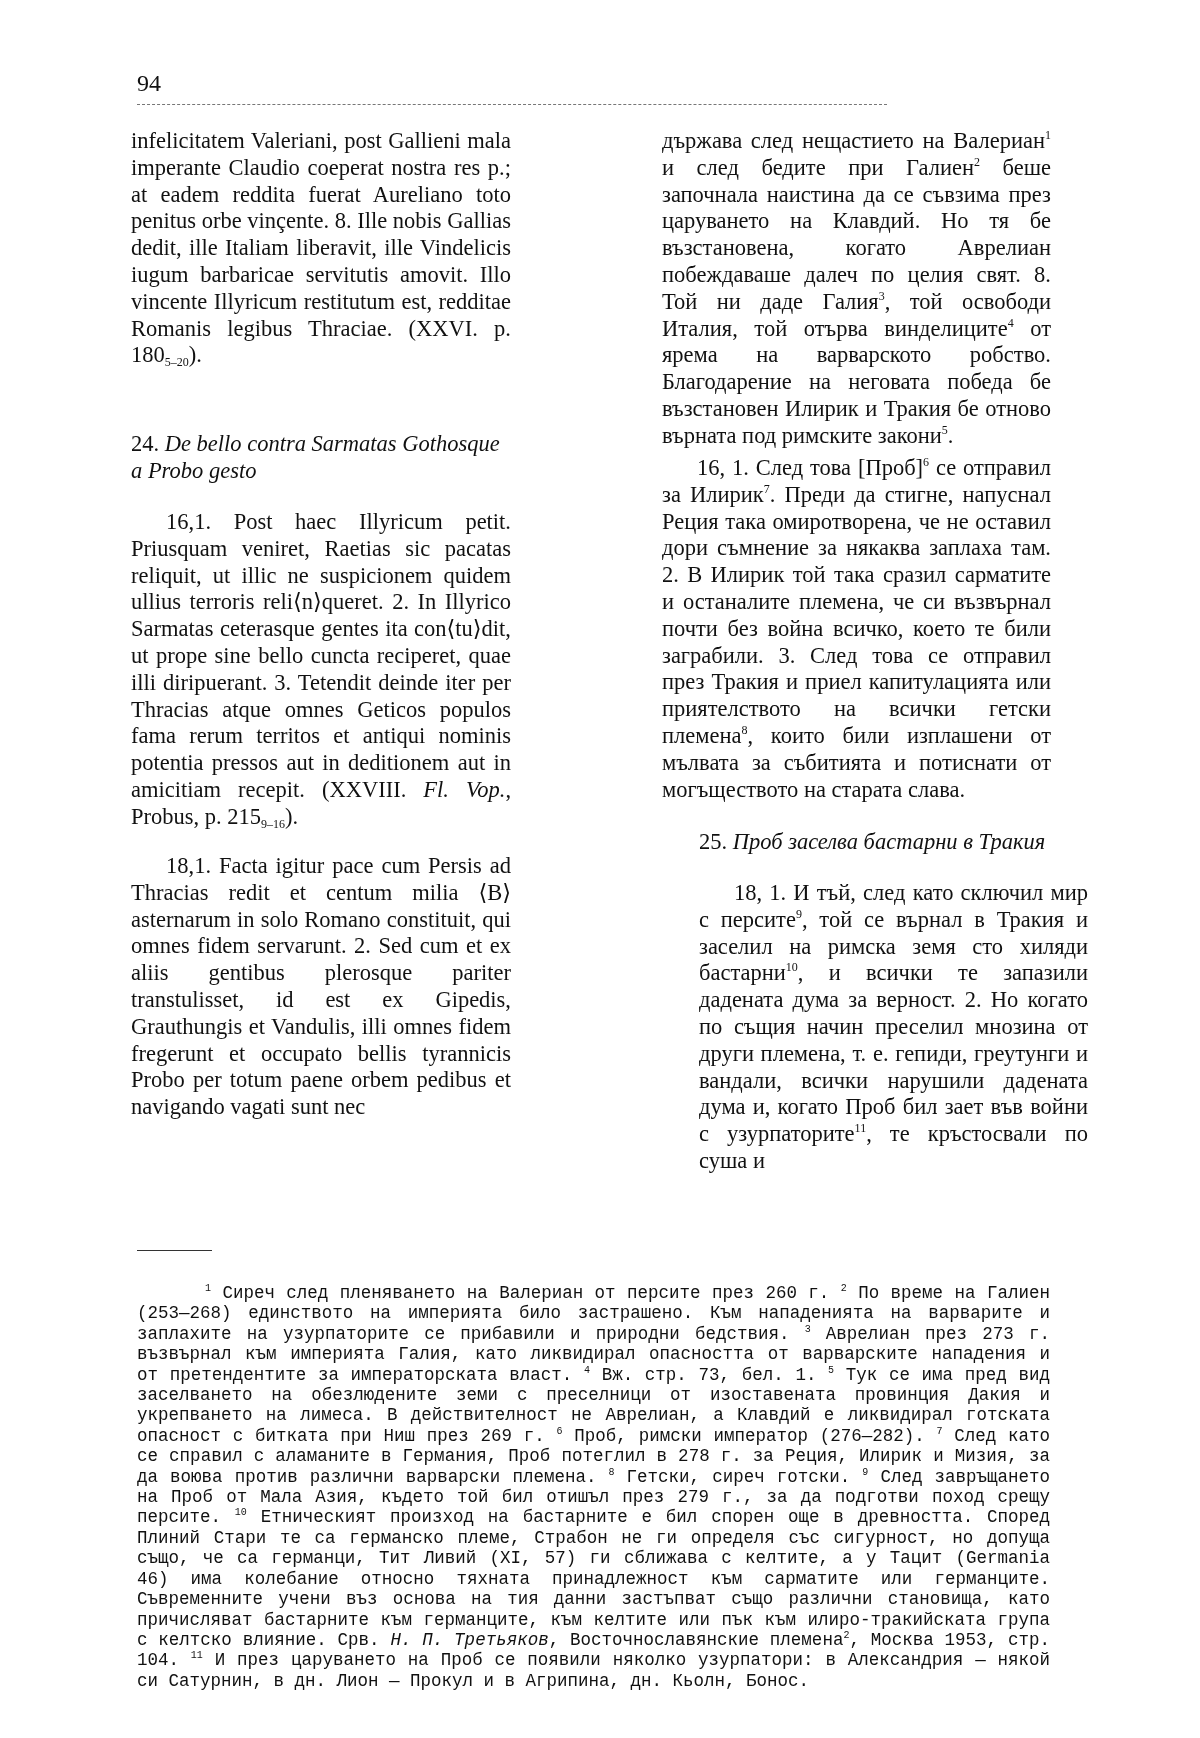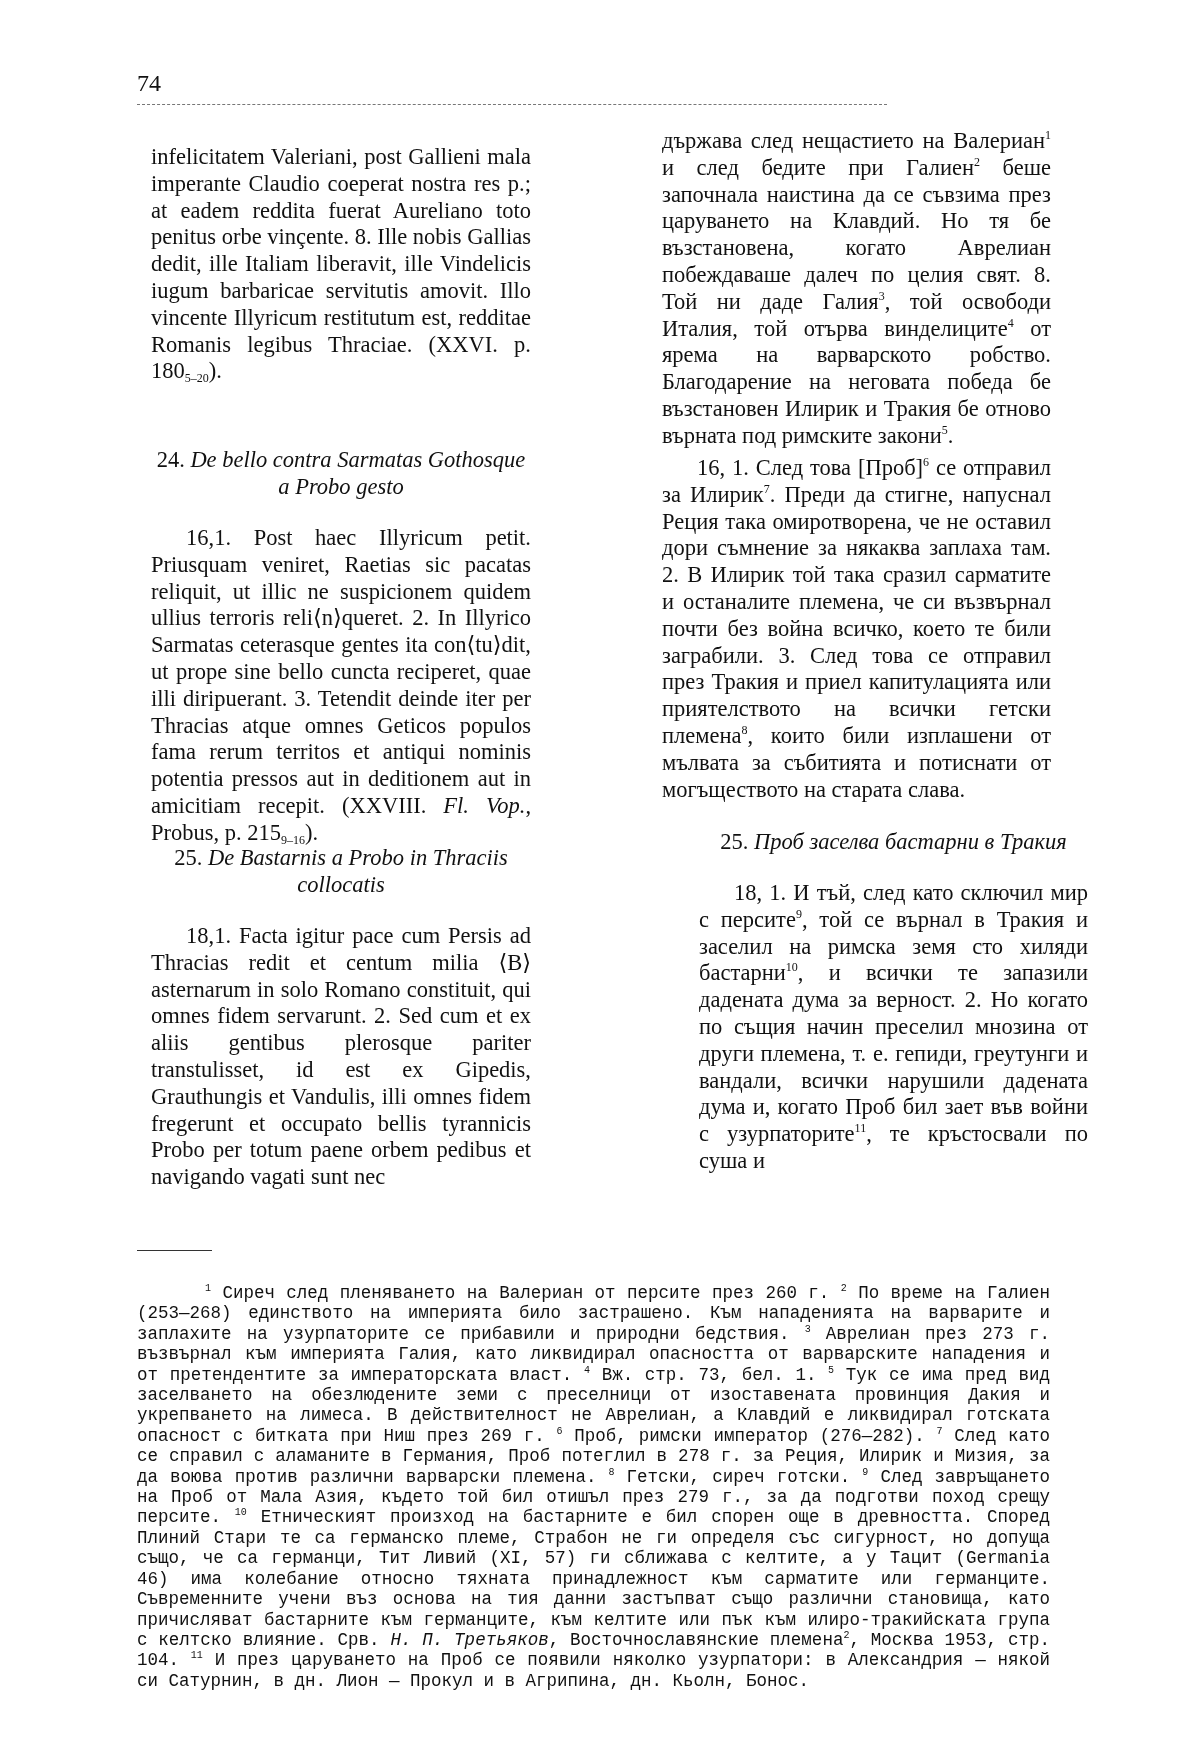--- a/index.html
+++ b/index.html
@@ -13,26 +13,26 @@
   .page-num { position: absolute; left: 0; top: 0; font-size: 24px; }
   .running-title { position: absolute; left: 200px; top: 2px; font-size: 19px; white-space: nowrap; }
   .header-rule {
     position: absolute; left: 137px; top: 104px; width: 750px; height: 0;
     border-top: 1px dashed #777;
   }
   .col {
     position: absolute; font-size: 22.5px; line-height: 26.8px;
     text-align: justify;
   }
-  .col-left { left: 151px; width: 380px; margin-top: 16px; }
+  .col-left { left: 131px; width: 380px; }
   .col-right { left: 662px; width: 389px; }
   .para { margin: 0; }
   .para.indent { text-indent: 35px; }
   .section-title {
-    font-style: italic; text-align: center; margin: 0;
+    font-style: italic; text-align: left; margin: 0;
     font-size: 22.5px; line-height: 27px;
   }
   .sec-num { font-style: normal; }
   b { font-weight: normal; }
   sup { font-size: 12px; line-height: 0; vertical-align: 9px; }
   sub { font-size: 12px; line-height: 0; vertical-align: -4px; }
   .footnote-rule {
     position: absolute; left: 137px; top: 1250px; width: 75px; height: 0;
     border-top: 1px solid #333;
   }
@@ -41,35 +41,34 @@
     font-size: 17.5px; line-height: 20.4px; text-align: justify;
     text-indent: 68px;
     font-family: Liberation Mono, monospace;
   }
   .footnotes sup { font-size: 10px; vertical-align: 7px; }
 </style>
 </head>
 <body>
 
 <div class="header">
-  <span class="page-num">74</span>
+  <span class="page-num">94</span>
 </div>
 <div class="header-rule"></div>
 
 <div class="col col-left" style="top:128px;">
   <p class="para"><span>infelicitatem Valeriani, post Gallieni mala imperante Claudio coeperat nostra res p.; at eadem reddita fuerat Aureliano toto penitus orbe vinçente. 8. Ille nobis Gallias dedit, ille Italiam liberavit, ille Vindelicis iugum barbaricae servitutis amovit. Illo vincente Illyricum restitutum est, redditae Romanis legibus Thraciae. (XXVI. p. 180</span><sub>5–20</sub><span>).</span></p>
 </div>
 
 <div class="col col-left" style="top:430px;">
   <p class="section-title"><span class="sec-num">24.</span> <span>De bello contra Sarmatas Gothosque a Probo gesto</span></p>
   <p class="para indent" style="margin-top:25px;"><b>16,</b><span>1. Post haec Illyricum petit. Priusquam veniret, Raetias sic pacatas reliquit, ut illic ne suspicionem quidem ullius terroris reli⟨n⟩queret. 2. In Illyrico Sarmatas ceterasque gentes ita con⟨tu⟩dit, ut prope sine bello cuncta reciperet, quae illi diripuerant. 3. Tetendit deinde iter per Thracias atque omnes Geticos populos fama rerum territos et antiqui nominis potentia pressos aut in deditionem aut in amicitiam recepit. (XXVIII.</span> <i>Fl. Vop.</i><span>, Probus, p. 215</span><sub>9–16</sub><span>).</span></p>
 </div>
 
 <div class="col col-left" style="top:828px;">
-  <p class="section-title"><span class="sec-num">25.</span> <span>De Bastarnis a Probo in Thraciis collocatis</span></p>
   <p class="para indent" style="margin-top:25px;"><b>18,</b><span>1. Facta igitur pace cum Persis ad Thracias redit et centum milia ⟨B⟩asternarum in solo Romano constituit, qui omnes fidem servarunt. 2. Sed cum et ex aliis gentibus plerosque pariter transtulisset, id est ex Gipedis, Grauthungis et Vandulis, illi omnes fidem fregerunt et occupato bellis tyrannicis Probo per totum paene orbem pedibus et navigando vagati sunt nec</span></p>
 </div>
 
 <div class="col col-right" style="top:128px;">
   <p class="para">държава след нещастието на Валериан<sup>1</sup> и след бедите при Галиен<sup>2</sup> беше започнала наистина да се съвзима през царуването на Клавдий. Но тя бе възстановена, когато Аврелиан побеждаваше далеч по целия свят. 8. Той ни даде Галия<sup>3</sup>, той освободи Италия, той отърва винделиците<sup>4</sup> от ярема на варварското робство. Благодарение на неговата победа бе възстановен Илирик и Тракия бе отново върната под римските закони<sup>5</sup>.</p>
 </div>
 
 <div class="col col-right" style="top:430px;">
   <p class="para indent" style="margin-top:25px;"><b>16,</b><span> 1. След това [Проб]<sup>6</sup> се отправил за Илирик<sup>7</sup>. Преди да стигне, напуснал Реция така омиротворена, че не оставил дори съмнение за някаква заплаха там. 2. В Илирик той така сразил сарматите и останалите племена, че си възвърнал почти без война всичко, което те били заграбили. 3. След това се отправил през Тракия и приел капитулацията или приятелството на всички гетски племена<sup>8</sup>, които били изплашени от мълвата за събитията и потиснати от могъществото на старата слава.</span></p>
 </div>

